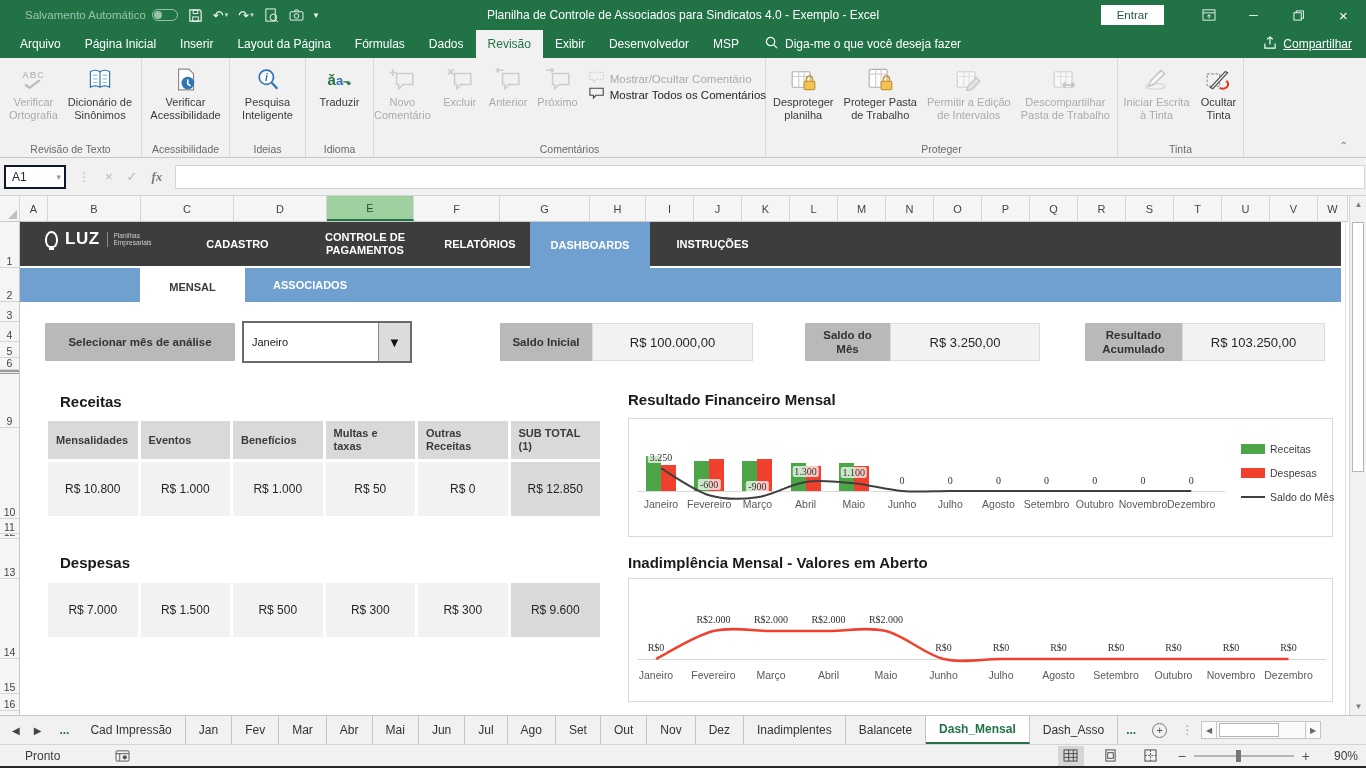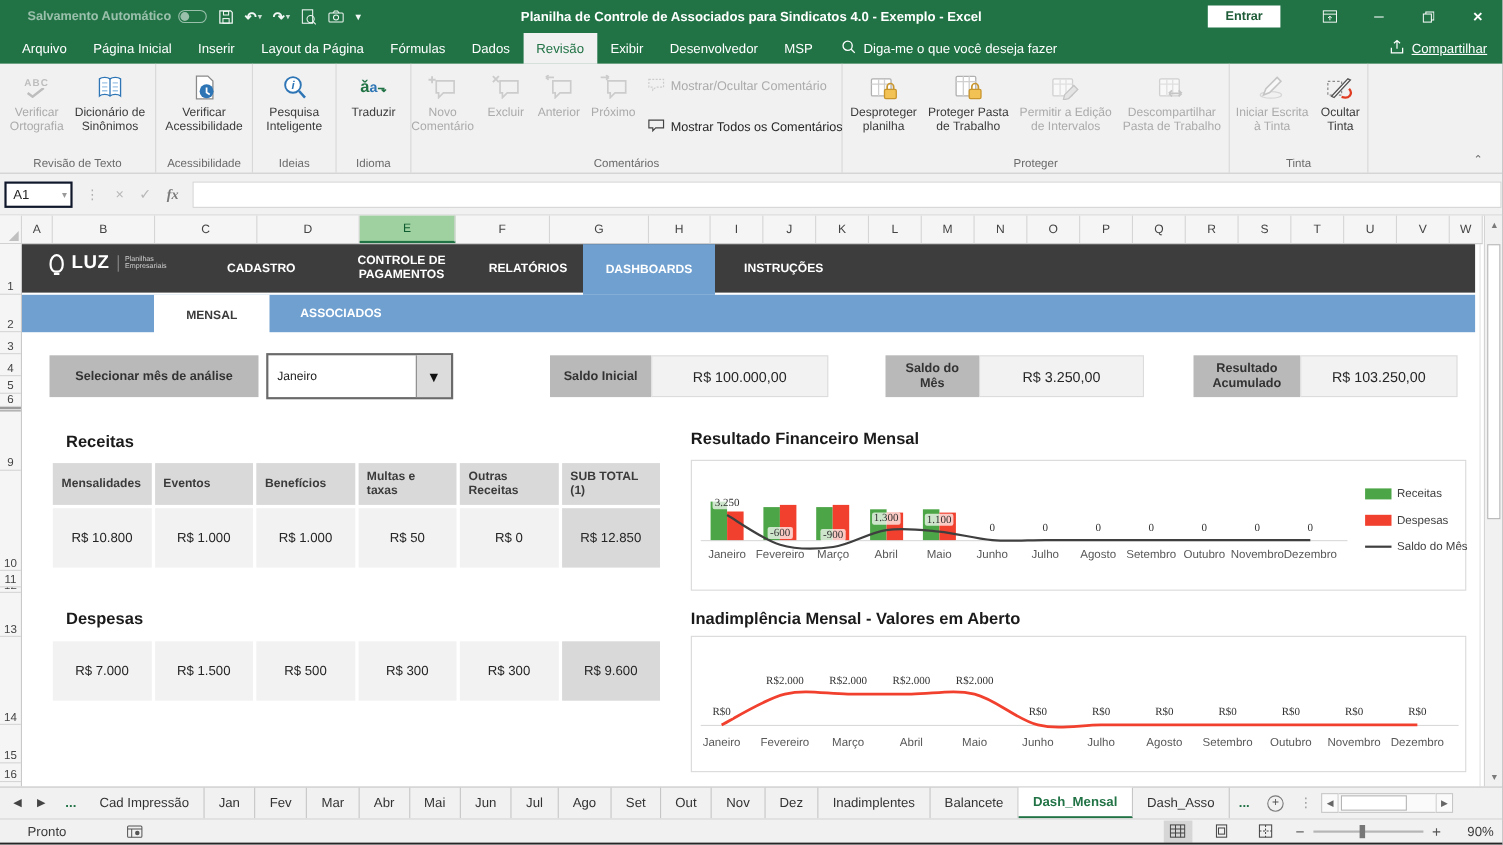--- a/index.html
+++ b/index.html
@@ -1,20 +1,20 @@
 <!DOCTYPE html>
 <html><head>
 <meta charset="utf-8">
 <style>
   html,body{margin:0;padding:0;background:#888;}
   *{box-sizing:border-box;font-family:"Liberation Sans",sans-serif;}
   .screen{position:relative;width:1366px;height:768px;background:#fff;overflow:hidden;}
   .abs{position:absolute;}
   
-  .titlebar{position:absolute;left:0;top:0;width:1366px;height:30px;background:#217346;display:flex;align-items:center;color:#fff;font-weight:bold;}
+  .titlebar{position:absolute;left:0;top:0;width:1366px;height:30px;background:#217346;display:flex;align-items:center;color:#fff;}
   .qa{display:flex;align-items:center;gap:10px;padding-left:25px;}
   .autosave{display:flex;align-items:center;gap:6px;color:rgba(255,255,255,.55);font-size:11.5px;}
   .pill{width:26px;height:12px;border:1px solid rgba(255,255,255,.55);border-radius:7px;position:relative;display:inline-block;}
   .knob{position:absolute;left:1px;top:1px;width:8px;height:8px;border-radius:50%;background:rgba(255,255,255,.55);}
   .qaic{display:inline-flex;align-items:center;color:#fff;font-size:13px;opacity:.95;}
   .qaic .mini{font-size:7px;margin-left:1px;opacity:.8;}
   .wtitle{position:absolute;left:0;right:0;text-align:center;font-size:12px;color:#fff;pointer-events:none;}
   .wbtns{position:absolute;right:0;top:0;height:30px;display:flex;align-items:center;gap:0;}
   .entrar{background:#fff;color:#1e5c38;font-size:11.5px;padding:4px 16px;margin-right:22px;cursor:default;}
   .wb{width:45px;height:30px;display:flex;align-items:center;justify-content:center;color:#fff;font-size:12px;}
@@ -27,21 +27,21 @@
   
   .ribbon{position:absolute;left:0;top:58px;width:1366px;height:100px;background:#f1f1f1;border-bottom:1px solid #c6c6c6;display:flex;}
   .rgroup{position:relative;border-right:1px solid #d8d8d8;height:100%;padding-top:3px;display:flex;justify-content:center;}
   .rglabel{position:absolute;bottom:2px;left:0;right:0;text-align:center;font-size:10.5px;color:#6a6a6a;}
   .rbtns{display:flex;align-items:flex-start;}
   .rbtn{display:flex;flex-direction:column;align-items:center;padding:3px 5px;min-width:48px;}
   .ricon{height:30px;display:flex;align-items:center;justify-content:center;}
   .rlab{font-size:11px;line-height:13px;text-align:center;color:#3b3b3b;margin-top:2px;white-space:nowrap;}
   .rbtn.disabled .rlab{color:#ababab;}
   .rbtn.disabled .ricon{opacity:.5;filter:grayscale(1);}
-  .rstack{display:flex;flex-direction:column;gap:21px;margin:10px 4px 0 6px;}
+  .rstack{display:flex;flex-direction:column;gap:1px;margin:10px 4px 0 6px;}
   .rstackitem{display:flex;align-items:center;gap:5px;font-size:11.5px;color:#262626;white-space:nowrap;}
   .rstackitem.disabled{color:#ababab;}
   .rstackitem.disabled .sicon{opacity:.5;}
   .ric-abc{display:flex;flex-direction:column;align-items:center;color:#8a8a8a;font-size:9px;font-weight:bold;letter-spacing:1px;}
   .ric-tr{font-weight:bold;font-size:13px;}
   .ric-tr .t1{color:#217346;font-size:15px;}
   .ric-tr .t2{color:#2e75b6;}
   .rchevron{position:absolute;right:18px;bottom:6px;color:#6a6a6a;font-size:10px;}
   
   .fbar{position:absolute;left:0;top:158px;width:1366px;height:38px;background:#f1f1f1;border-bottom:1px solid #d4d4d4;display:flex;align-items:center;}

